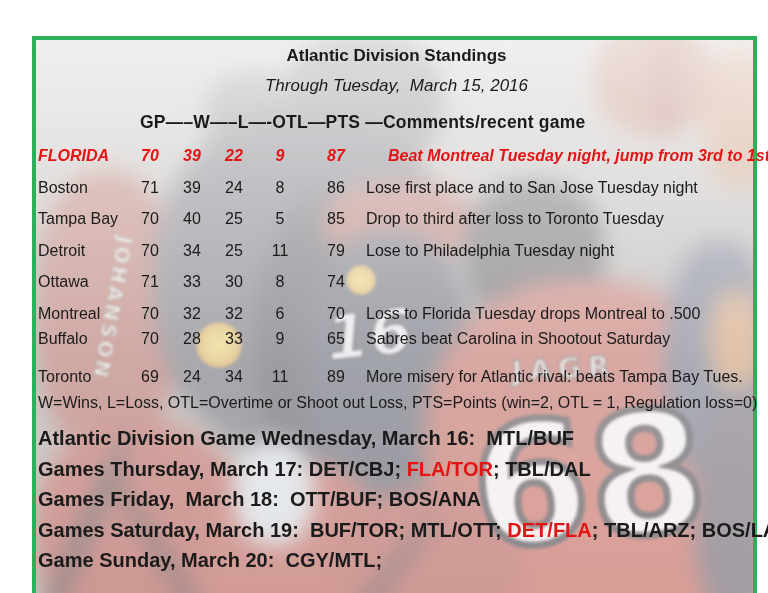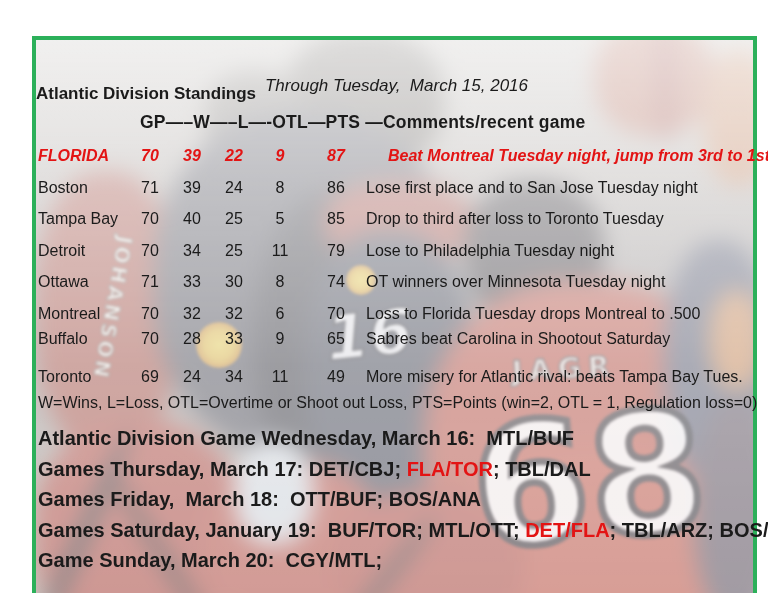--- a/index.html
+++ b/index.html
@@ -55,21 +55,21 @@
     transform:rotate(-5deg);-webkit-text-stroke:7px #23232b;font-family:"DejaVu Sans",sans-serif;}
   .nameJagr{left:476px;top:312px;font-size:28px;font-weight:700;letter-spacing:7px;color:#e3dcd8;
     transform:rotate(-3deg);-webkit-text-stroke:1.5px #3a3a40;font-family:"DejaVu Sans",sans-serif;}
   .nameLeft{left:60px;top:195px;height:200px;font-size:20px;font-weight:700;letter-spacing:3px;color:#efe9e3;
     writing-mode:vertical-rl;transform:rotate(10deg);-webkit-text-stroke:1px #5a5550;font-family:"DejaVu Sans",sans-serif;}
   .wash{position:absolute;inset:0;
     background:linear-gradient(180deg,rgba(255,255,255,.80) 0%,rgba(255,255,255,.66) 25%,rgba(255,255,255,.52) 55%,rgba(255,255,255,.44) 100%);}
   
   .content{position:absolute;inset:0;z-index:2;}
   .t{position:absolute;white-space:pre;}
-  .title{left:36px;top:46px;width:721px;text-align:left;font-size:17px;font-weight:700;margin-top:38px;}
+  .title{left:36px;top:46px;width:721px;text-align:center;font-size:17px;font-weight:700;}
   .subtitle{left:36px;top:76px;width:721px;text-align:center;font-size:17px;font-style:italic;}
   .colheader{left:140px;top:112px;font-size:17.5px;font-weight:700;letter-spacing:.2px;}
   .row{position:absolute;left:36px;width:721px;height:22px;line-height:22px;font-size:16px;}
   .row span{position:absolute;white-space:pre;}
   .row .team{left:2px;}
   .row .gp{left:94px;width:40px;text-align:center;}
   .row .w{left:136px;width:40px;text-align:center;}
   .row .l{left:178px;width:40px;text-align:center;}
   .row .otl{left:224px;width:40px;text-align:center;}
   .row .pts{left:280px;width:40px;text-align:center;}
@@ -165,21 +165,20 @@
     <span class="pts">79</span>
     <span class="comment">Lose to Philadelphia Tuesday night</span>
   </div>
       <div class="row" style="top: 271.4px;">
     <span class="team">Ottawa</span>
     <span class="gp">71</span>
     <span class="w">33</span>
     <span class="l">30</span>
     <span class="otl">8</span>
     <span class="pts">74</span>
-    <span class="comment">OT winners over Minnesota Tuesday night</span>
   </div>
       <div class="row" style="top: 303px;">
     <span class="team">Montreal</span>
     <span class="gp">70</span>
     <span class="w">32</span>
     <span class="l">32</span>
     <span class="otl">6</span>
     <span class="pts">70</span>
     <span class="comment">Loss to Florida Tuesday drops Montreal to .500</span>
   </div>
@@ -191,27 +190,27 @@
     <span class="otl">9</span>
     <span class="pts">65</span>
     <span class="comment">Sabres beat Carolina in Shootout Saturday</span>
   </div>
       <div class="row" style="top: 366.2px;">
     <span class="team">Toronto</span>
     <span class="gp">69</span>
     <span class="w">24</span>
     <span class="l">34</span>
     <span class="otl">11</span>
-    <span class="pts">49</span>
+    <span class="pts">89</span>
     <span class="comment">More misery for Atlantic rival: beats Tampa Bay Tues.</span>
   </div>
     </div>
 
   <div class="t legend">W=Wins, L=Loss, OTL=Overtime or Shoot out Loss, PTS=Points (win=2, OTL = 1, Regulation loss=0)</div>
 
   <div id="schedule-list">
       <div class="sched" style="top: 427px;"><span>Atlantic Division Game Wednesday, March 16:  MTL/BUF</span></div>
       <div class="sched" style="top: 457.6px;"><span>Games Thursday, March 17: DET/CBJ; </span><span class="red">FLA/TOR</span><span>; TBL/DAL</span></div>
       <div class="sched" style="top: 488.2px;"><span>Games Friday,  March 18:  OTT/BUF; BOS/ANA</span></div>
-      <div class="sched" style="top: 518.8px;"><span>Games Saturday, January 19:  BUF/TOR; MTL/OTT; </span><span class="red">DET/FLA</span><span>; TBL/ARZ; BOS/LAK</span></div>
+      <div class="sched" style="top: 518.8px;"><span>Games Saturday, March 19:  BUF/TOR; MTL/OTT; </span><span class="red">DET/FLA</span><span>; TBL/ARZ; BOS/LAK</span></div>
       <div class="sched" style="top: 549.4px;"><span>Game Sunday, March 20:  CGY/MTL;</span></div>
     </div>
 </div>
 
 </body></html>

